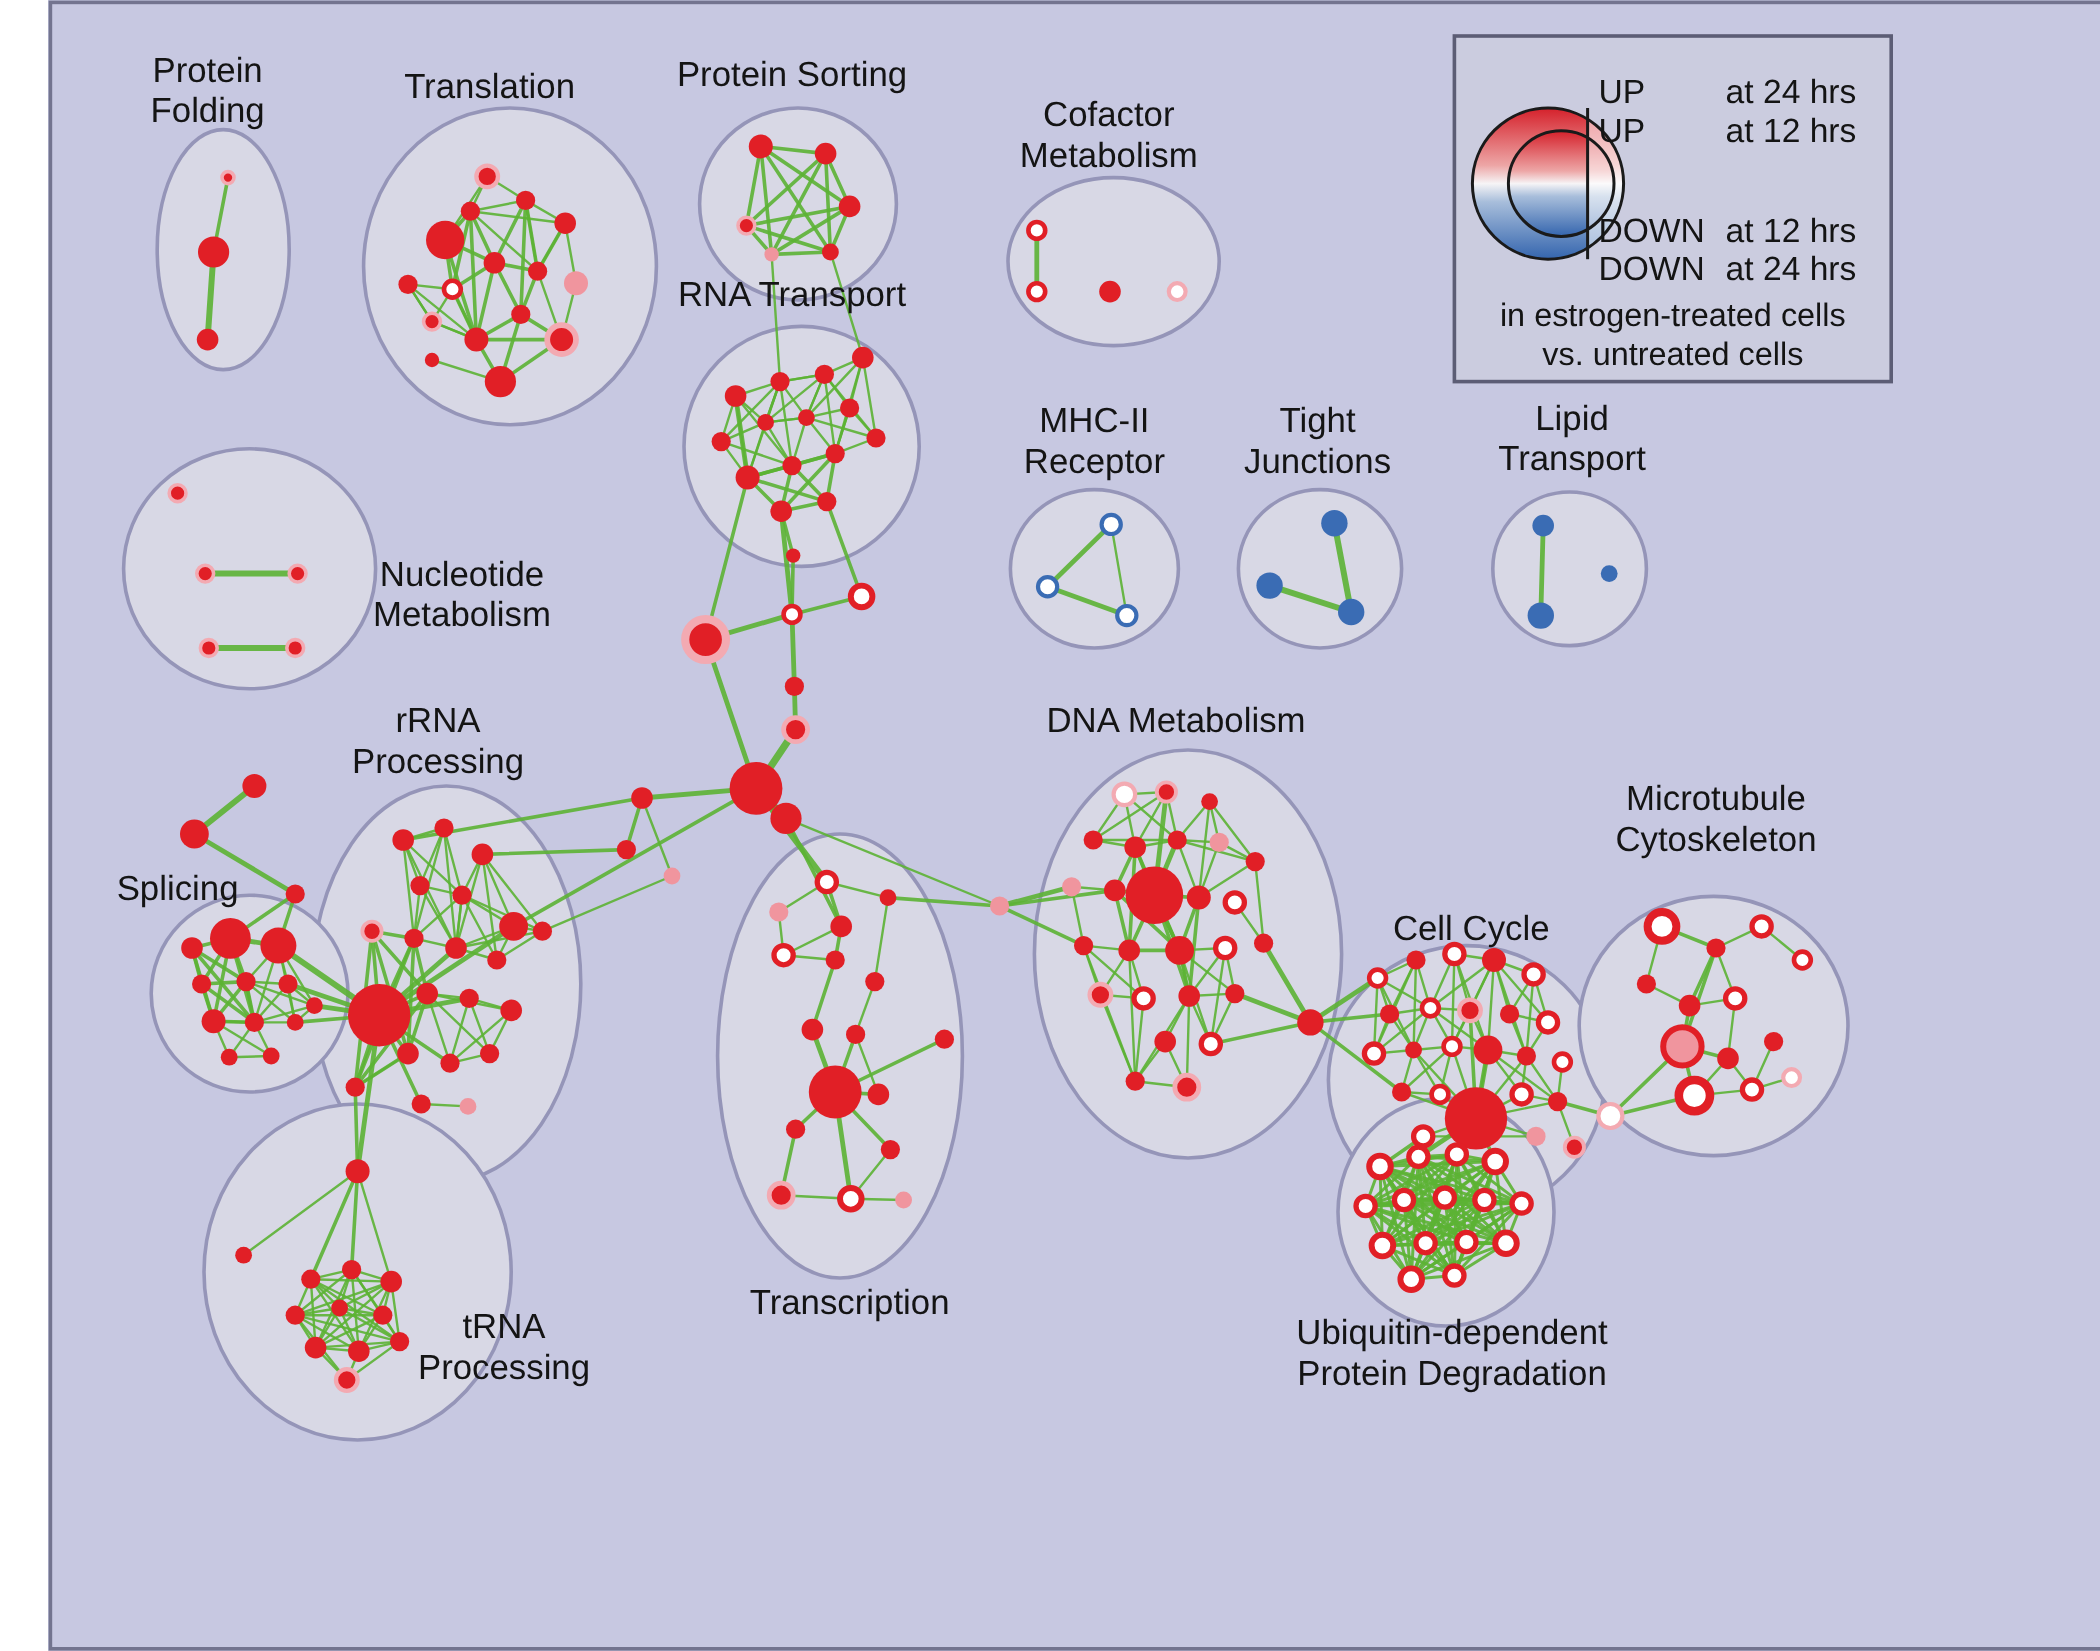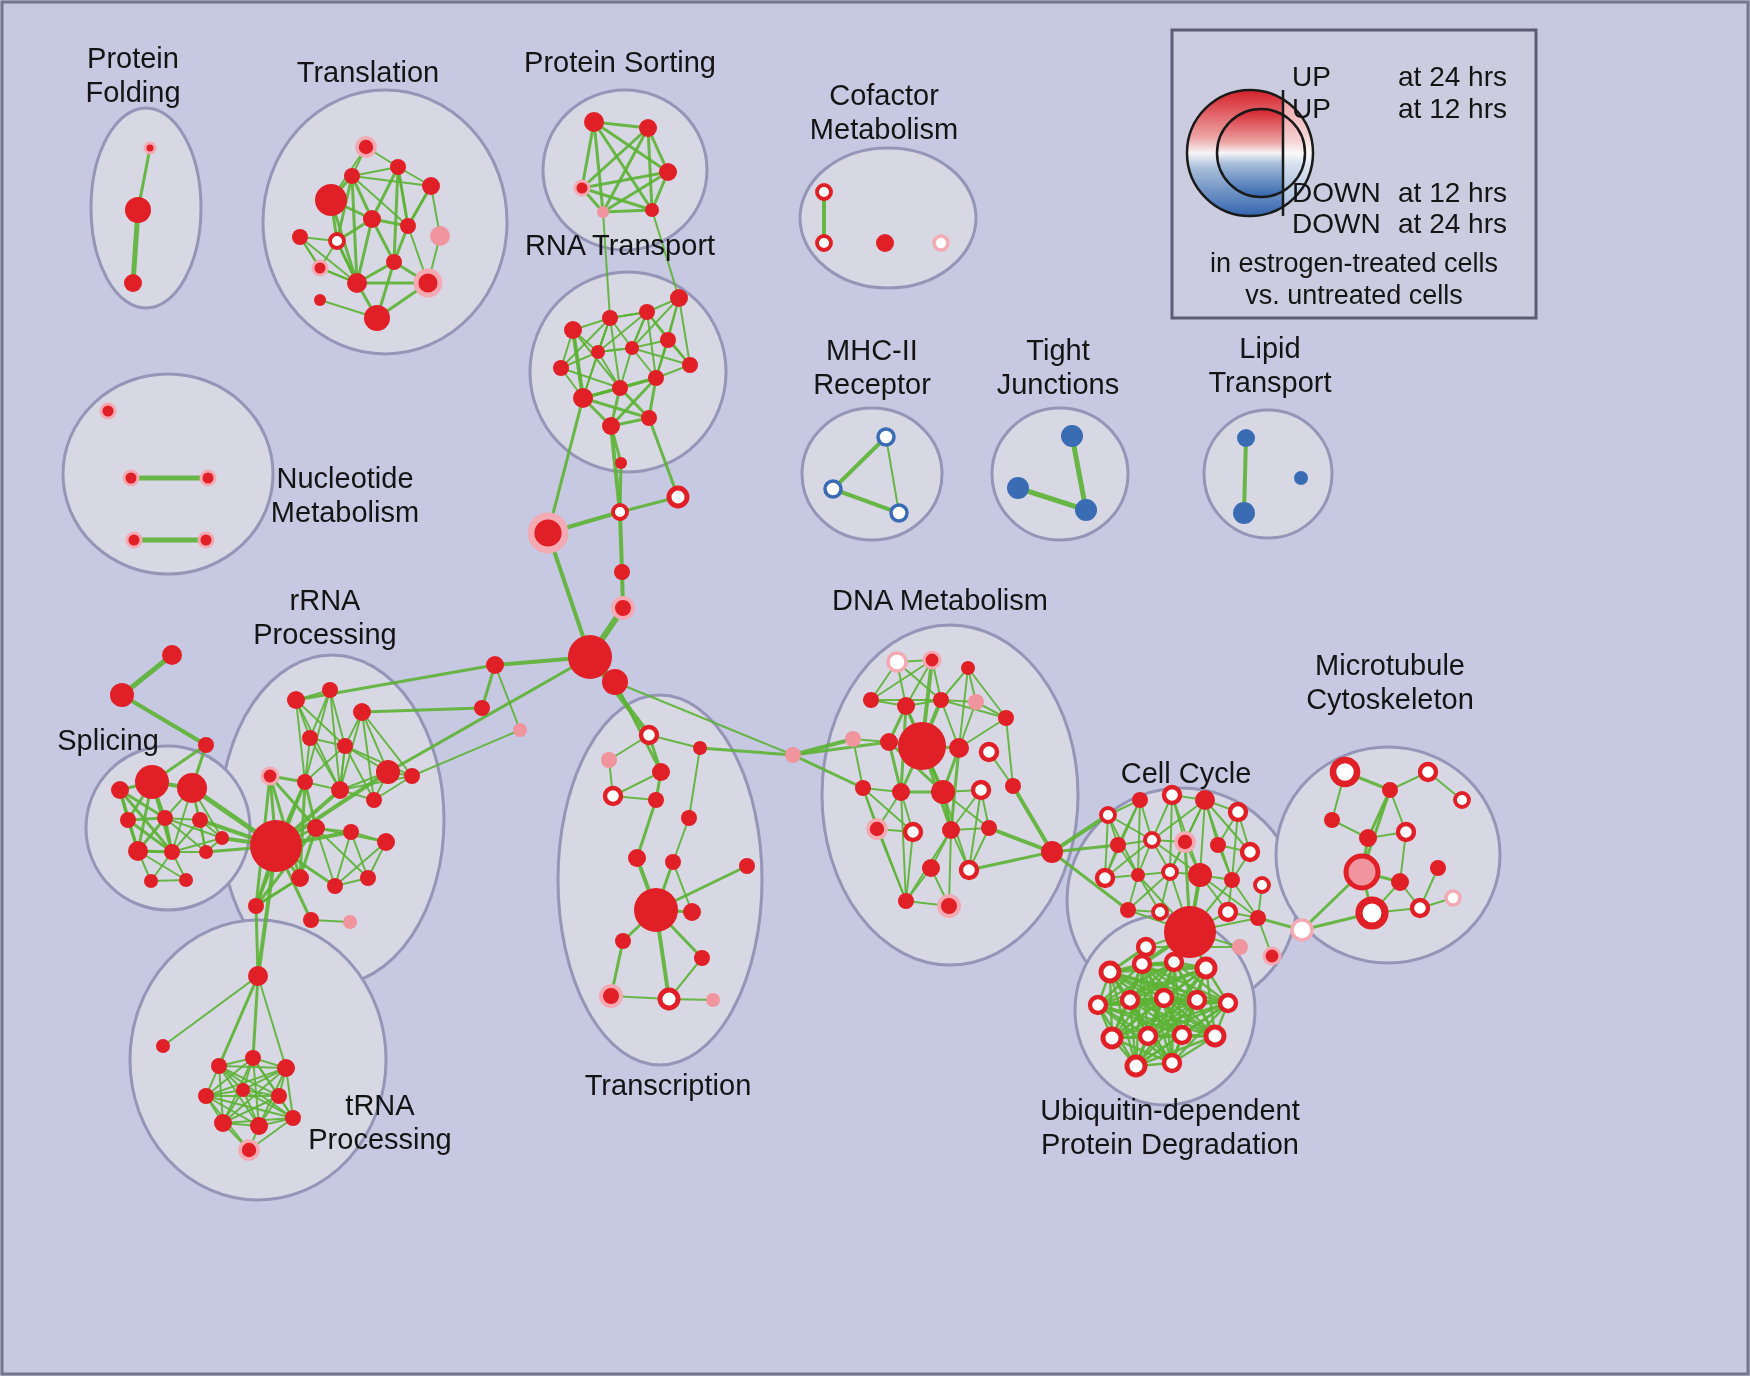--- a/index.html
+++ b/index.html
@@ -1,16 +1,16 @@
 <!DOCTYPE html>
 <html><head>
 <meta charset="utf-8">
 <style>
   html,body{margin:0;padding:0;background:#ffffff;font-family:"Liberation Sans",sans-serif;}
-  .stage{width:1536px;height:1376px;position:relative;}
+  .stage{width:1536px;height:1376px;position:relative;margin-left:40px;}
   svg text{font-family:"Liberation Sans",sans-serif;}
   .cluster-label{font-size:29px;fill:#141414;}
   .legend-label{font-size:28px;fill:#141414;}
   .legend-caption{font-size:27px;fill:#141414;}
 </style>
 </head>
 <body>
 
 <div class="stage">
 <svg id="net" width="1750" height="1376" viewBox="0 0 1750 1376">

